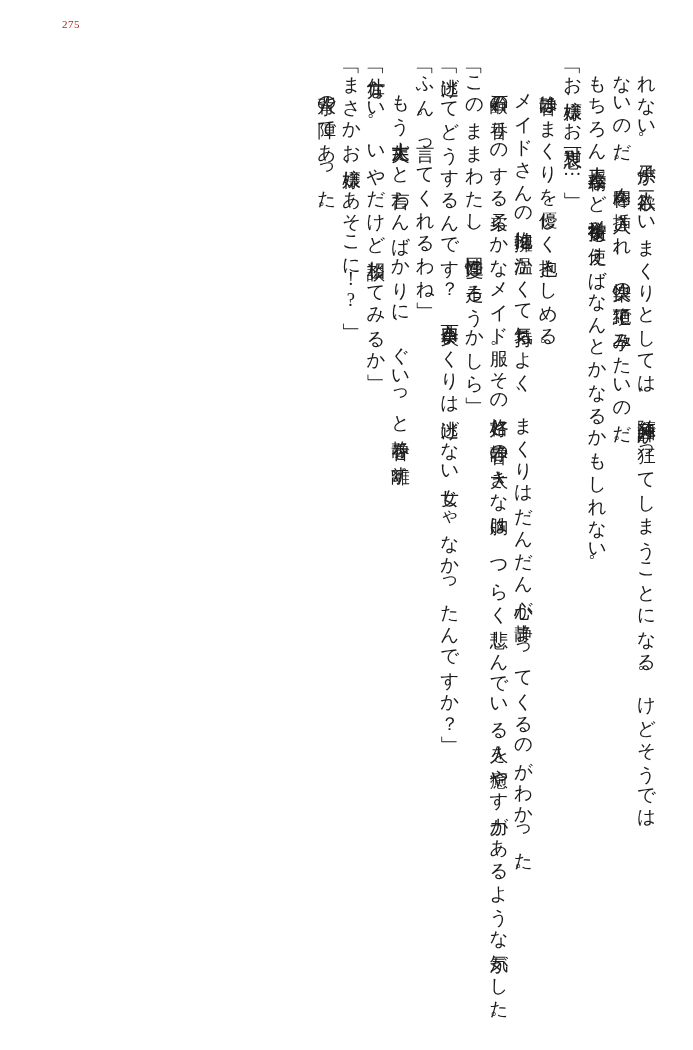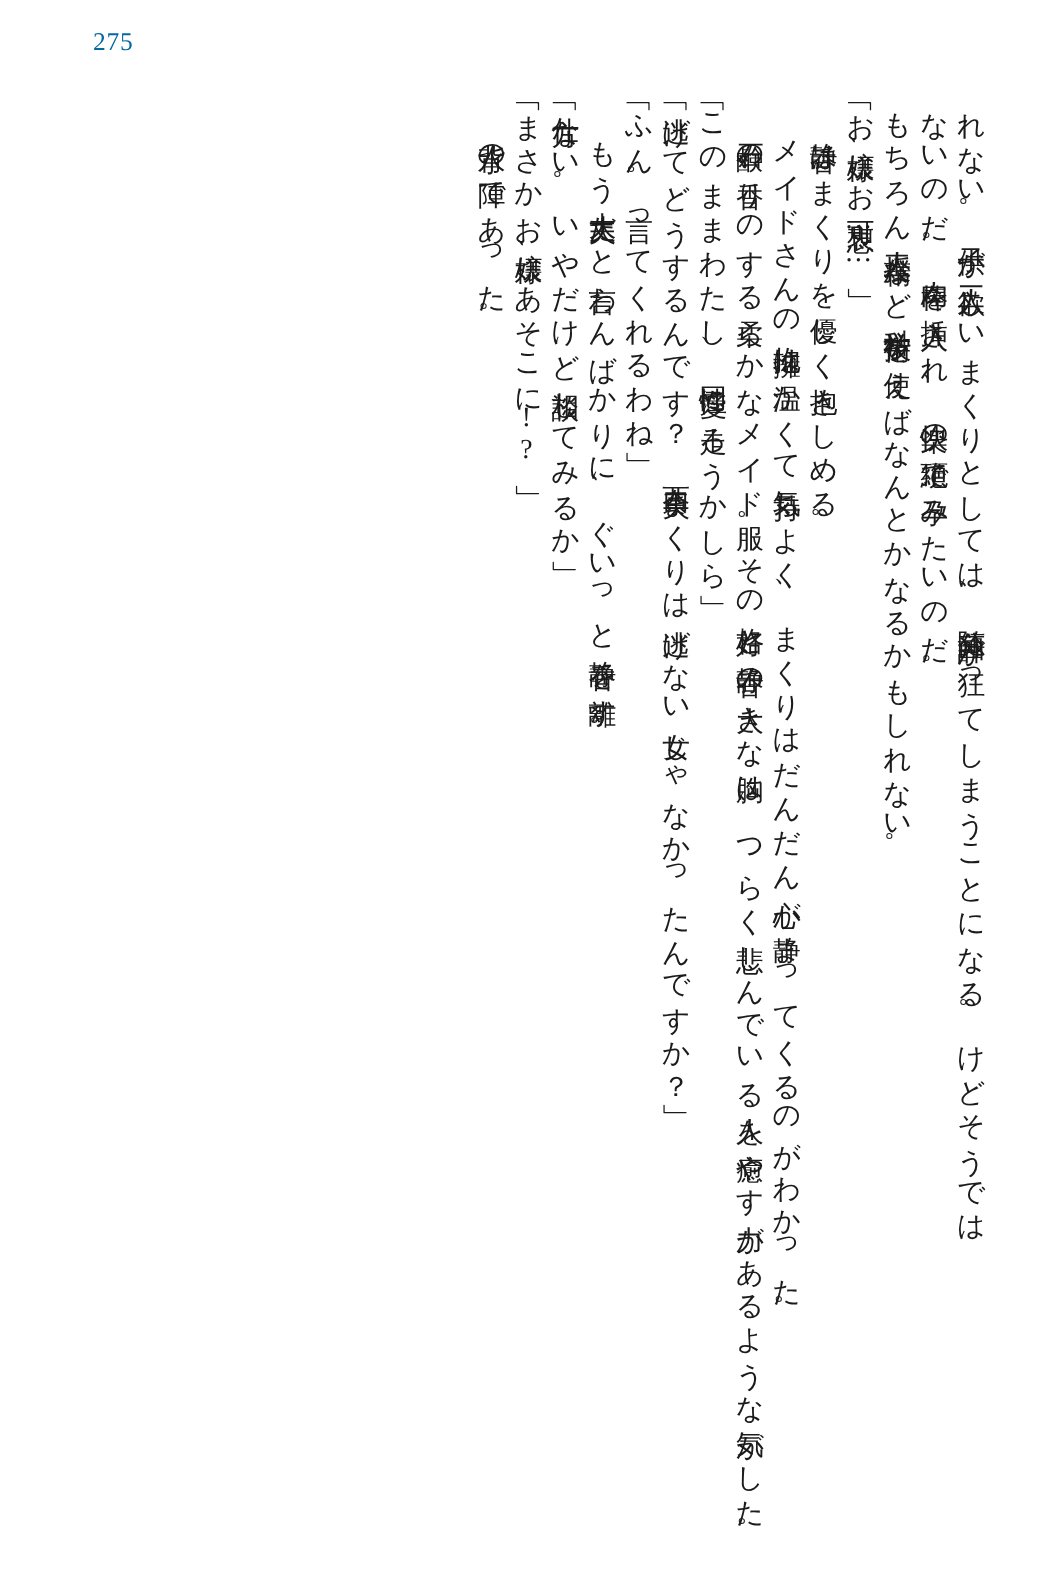--- a/index.html
+++ b/index.html
@@ -20,23 +20,23 @@
     left: 0;
     top: 0;
     width: 693px;
     height: 1050px;
     background: #ffffff;
   }
   #page-number {
     position: absolute;
     left: 62px;
     top: 18px;
-    font-size: 17px;
+    font-size: 11px;
     font-family: "Liberation Serif", "DejaVu Serif", serif;
-    color: #0369a1;
+    color: #b91c1c;
     letter-spacing: 0.5px;
   }
   #text-body {
     position: absolute;
     right: 38px;
     top: 62px;
     width: 610px;
     height: 930px;
     display: flex;
     flex-direction: row-reverse;

